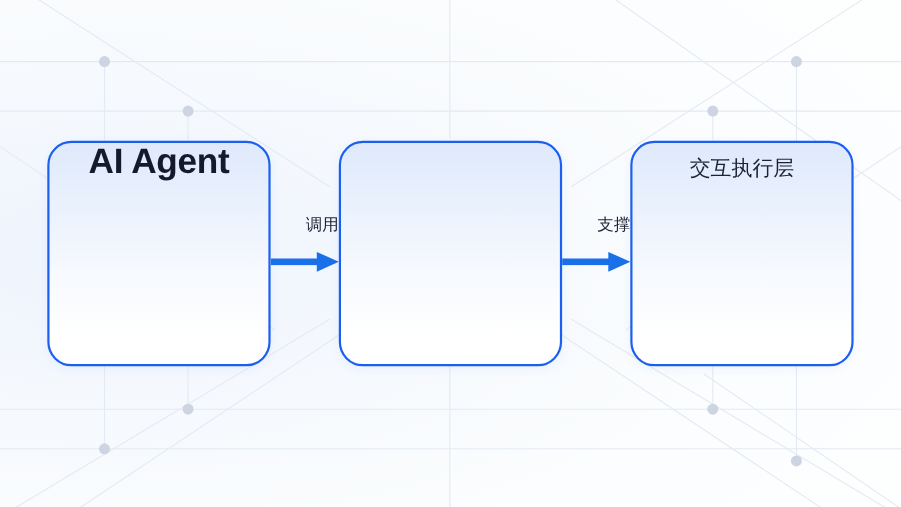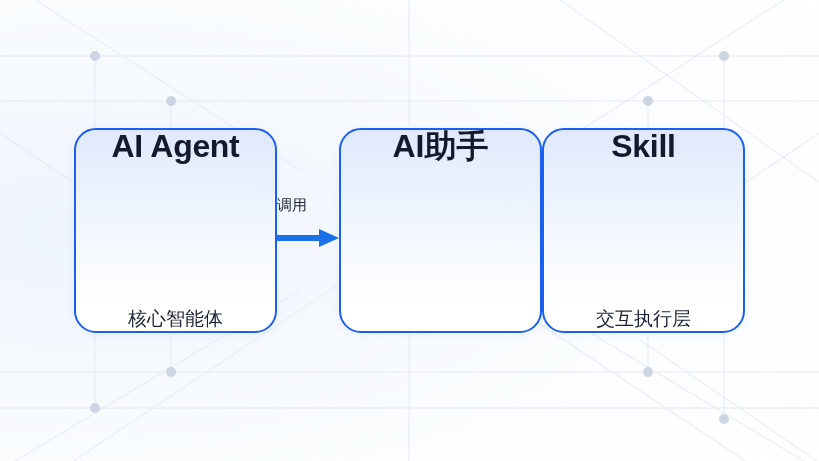--- a/index.html
+++ b/index.html
@@ -92,21 +92,21 @@
     display: flex;
     flex-direction: column;
     align-items: center;
     justify-content: center;
   }
   .connector-label {
     position: absolute;
     top: 69px;
     left: 0;
     width: 62px;
-    text-align: left;
+    text-align: right;
     font-size: 15px;
     color: #1c2333;
     white-space: nowrap;
     line-height: 1;
   }
   .connector-arrow {
     position: absolute;
     top: 100px;
     left: 0;
     width: 62px;
@@ -157,35 +157,39 @@
       <circle cx="171" cy="372" r="5"></circle>
       <circle cx="648" cy="372" r="5"></circle>
       <circle cx="724" cy="419" r="5"></circle>
     </g>
   </svg>
 
   <div id="flow">
 
     <div class="node-box">
       <div class="node-title">AI Agent</div>
-      <div class="node-sub">核心智能体</div>
     </div>
 
     <div class="connector">
       <div class="connector-label">调用</div>
       <svg class="connector-arrow" viewBox="0 0 62 20" aria-hidden="true">
         <rect x="0" y="7" width="48" height="6" fill="#1a6fea"></rect>
         <polygon points="42,1 62,10 42,19" fill="#1a6fea"></polygon>
       </svg>
     </div>
 
     <div class="node-box">
-      <div class="node-title cjk">AI助手</div>
     </div>
 
+    <div class="connector">
+      <div class="connector-label">支撑</div>
+      <svg class="connector-arrow" viewBox="0 0 62 20" aria-hidden="true">
+        <rect x="0" y="7" width="48" height="6" fill="#1a6fea"></rect>
+        <polygon points="42,1 62,10 42,19" fill="#1a6fea"></polygon>
+      </svg>
+    </div>
 
     <div class="node-box">
-      <div class="node-title">Skill</div>
       <div class="node-sub">交互执行层</div>
     </div>
 
   </div>
 </div>
 
 </body></html>

